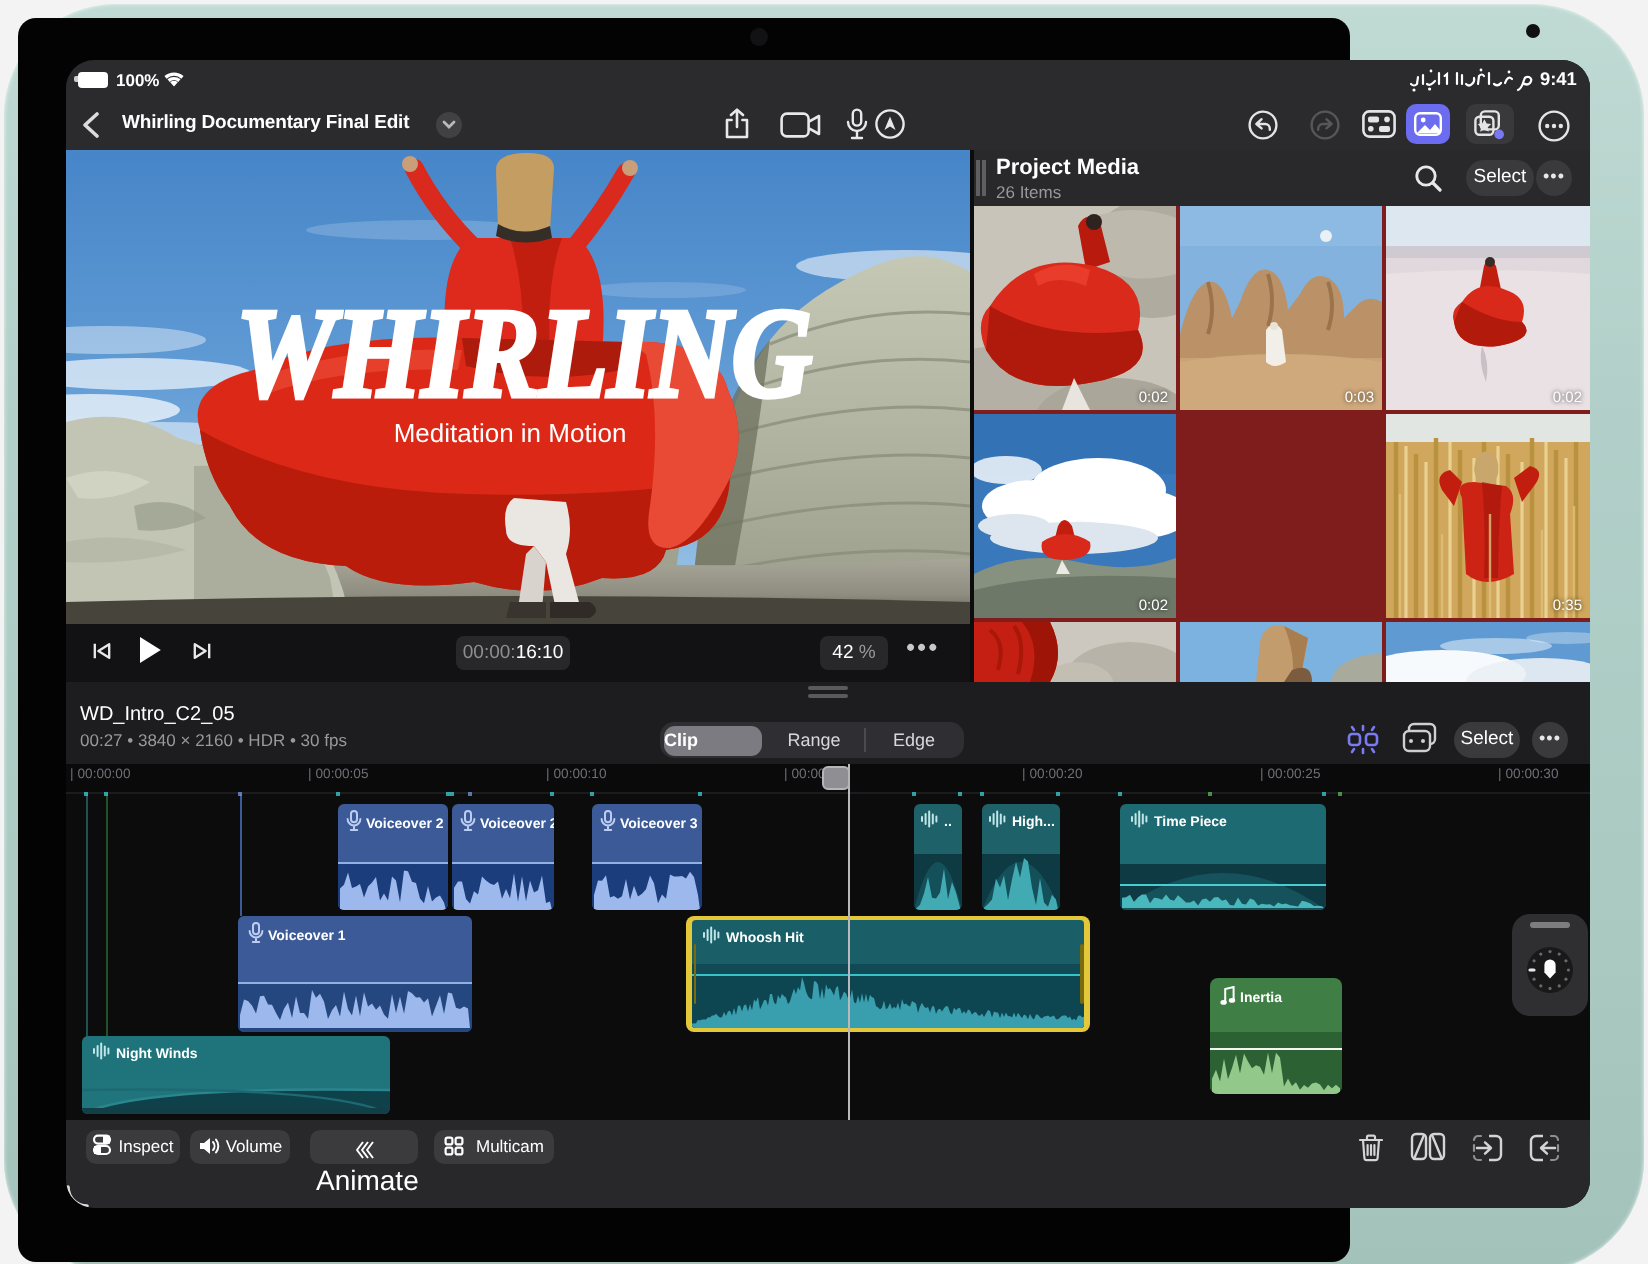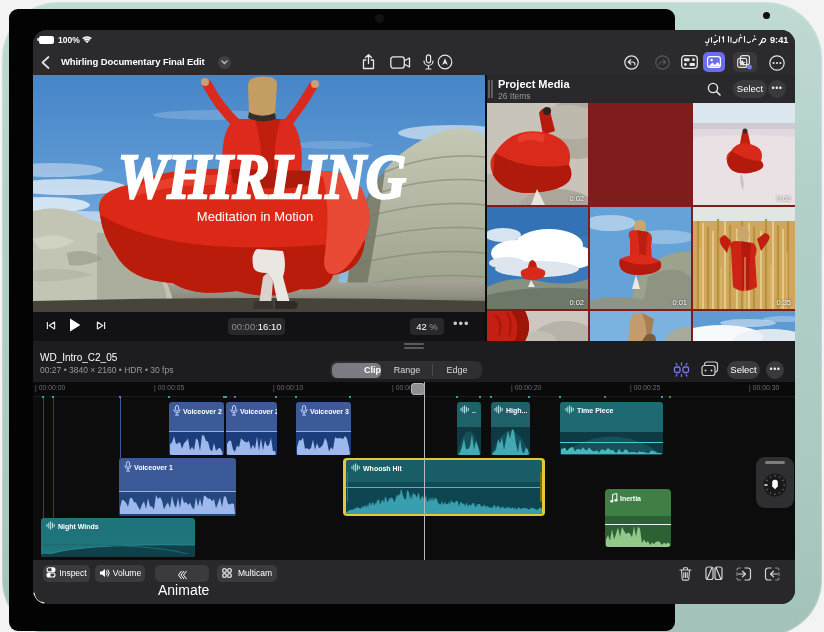--- a/index.html
+++ b/index.html
@@ -212,20 +212,31 @@
               <path d="M58 6 Q80 -2 101 6 V34 Q78 40 60 30 Z" fill="#beb9ad"></path>
               <ellipse cx="16" cy="104" rx="60" ry="34" fill="#b5b0a5"></ellipse>
               <ellipse cx="70" cy="108" rx="40" ry="22" fill="#aba69a"></ellipse>
               <path d="M52 10 Q56 2 63 8 L68 28 L56 32 Z" fill="#b81b0e"></path>
               <circle cx="60" cy="8" r="4" fill="#2e2320"></circle>
               <path d="M8 50 Q26 22 60 30 Q88 38 82 62 Q92 82 60 88 Q20 96 6 72 Q0 58 8 50Z" fill="#da2a1b"></path>
               <path d="M8 50 Q38 68 82 62 Q92 82 60 88 Q20 96 6 72Z" fill="#b01a0c"></path>
               <path d="M50 86 L58 102 L44 102 Z" fill="#e8e4de"></path>
               <path d="M30 34 Q44 26 58 32 L56 40 Q42 34 32 40 Z" fill="#ef4430" opacity=".7"></path>
             </svg><div class="ab" style="right:4px;bottom:2px;font-size:7.5px;color:#fff;text-shadow:0 0 2px rgba(0,0,0,.8)">0:02</div></div>
+<div class="ab" style="left:103px;top:28px;width:101px;height:102px;overflow:hidden"><svg width="101" height="102">
+              <rect width="101" height="102" fill="#82b2dd"></rect>
+              <rect width="101" height="20" fill="#8cbae2"></rect>
+              <circle cx="73" cy="15" r="3" fill="#eef3f6" opacity=".95"></circle>
+              <path d="M0 64 Q6 40 14 38 Q22 36 26 56 L30 48 Q36 30 44 32 Q52 34 54 52 L60 44 Q66 32 74 36 Q82 40 82 56 L88 50 Q94 44 101 48 V102 H0 Z" fill="#bb9268"></path>
+              <path d="M14 38 Q18 52 14 64 M44 34 Q48 48 44 60 M74 38 Q78 50 74 62" stroke="#9c744c" stroke-width="2" fill="none"></path>
+              <rect y="76" width="101" height="26" fill="#c9a275"></rect>
+              <path d="M0 78 Q50 70 101 78 V102 H0 Z" fill="#cfa97c"></path>
+              <path d="M43 62 Q47 56 51 62 L53 78 Q47 82 43 78 Z" fill="#f2efe8"></path>
+              <circle cx="47" cy="60" r="2" fill="#e8e2d8"></circle>
+            </svg><div class="ab" style="right:4px;bottom:2px;font-size:7.5px;color:#fff;text-shadow:0 0 2px rgba(0,0,0,.8)">0:03</div></div>
 <div class="ab" style="left:206px;top:28px;width:102px;height:102px;overflow:hidden"><svg width="102" height="102">
               <rect width="102" height="102" fill="#e9e1e4"></rect>
               <rect width="102" height="20" fill="#dde7ef"></rect>
               <rect y="20" width="102" height="6" fill="#cfc9d2"></rect>
               <path d="M0 26 H102 V34 Q51 30 0 34 Z" fill="#e0d8dc"></path>
               <path d="M49 30 Q51 24 55 30 L58 44 L46 46 Z" fill="#c11e0f"></path>
               <circle cx="52" cy="28" r="2.5" fill="#3a2b26"></circle>
               <path d="M38 48 Q46 36 60 42 Q72 46 68 58 Q76 66 56 70 Q36 72 34 58 Q32 52 38 48Z" fill="#d8291a"></path>
               <path d="M38 48 Q54 58 68 58 Q76 66 56 70 Q36 72 34 58Z" fill="#b21a0b"></path>
               <path d="M48 70 Q52 78 50 88 Q46 78 48 70" fill="#c9bfc4"></path>
@@ -243,34 +254,20 @@
               <g fill="#dde6ee">
                 <ellipse cx="50" cy="62" rx="42" ry="8"></ellipse>
                 <ellipse cx="20" cy="56" rx="18" ry="6"></ellipse>
               </g>
               <path d="M0 80 Q24 68 52 74 Q80 80 101 72 V102 H0 Z" fill="#87917f"></path>
               <path d="M0 88 Q40 78 101 82 V102 H0 Z" fill="#6e7868"></path>
               <path d="M42 56 Q45 50 49 56 L51 64 L40 64 Z" fill="#c11e0f"></path>
               <path d="M34 64 Q46 56 58 64 Q60 72 46 73 Q32 73 34 64Z" fill="#d8291a"></path>
               <path d="M44 73 L48 80 L41 80 Z" fill="#ece8e4"></path>
             </svg><div class="ab" style="right:4px;bottom:2px;font-size:7.5px;color:#fff;text-shadow:0 0 2px rgba(0,0,0,.8)">0:02</div></div>
-<div class="ab" style="left:103px;top:132px;width:101px;height:102px;overflow:hidden"><svg width="101" height="102">
-              <rect width="101" height="102" fill="#64a2d8"></rect>
-              <ellipse cx="20" cy="16" rx="26" ry="8" fill="#fff" opacity=".45"></ellipse>
-              <ellipse cx="75" cy="30" rx="30" ry="7" fill="#fff" opacity=".3"></ellipse>
-              <ellipse cx="100" cy="96" rx="58" ry="52" fill="#9ba28d"></ellipse>
-              <path d="M58 70 Q74 60 92 64 L101 70 V102 H52 Z" fill="#8a9180" opacity=".8"></path>
-              <path d="M0 94 Q26 86 60 94 V102 H0 Z" fill="#8f9584"></path>
-              <path d="M44 20 Q45 12 51 13 Q57 14 56 22 L53 32 L45 30 Z" fill="#c9a76c"></path>
-              <path d="M40 32 Q36 24 44 23 L58 25 Q64 28 61 38 L62 54 L40 54 Z" fill="#d8291a"></path>
-              <path d="M47 23 Q50 36 49 54 L56 54 Q56 36 58 25 Z" fill="#b01a0c" opacity=".7"></path>
-              <path d="M30 52 Q50 42 70 54 Q76 66 50 68 Q26 68 30 52Z" fill="#dc2a1c"></path>
-              <path d="M30 52 Q52 62 70 54 Q76 66 50 68 Q26 68 30 52Z" fill="#b51b0c"></path>
-              <path d="M46 68 L50 82 L42 82 Z" fill="#ece8e2"></path>
-            </svg><div class="ab" style="right:4px;bottom:2px;font-size:7.5px;color:#fff;text-shadow:0 0 2px rgba(0,0,0,.8)">0:01</div></div>
 <div class="ab" style="left:206px;top:132px;width:102px;height:102px;overflow:hidden"><svg width="102" height="102">
               <rect width="102" height="102" fill="#e2e6e3"></rect>
               <rect y="14" width="102" height="88" fill="#d0a75c"></rect>
               <g stroke="#b8923e" stroke-width="2.2">
                 <path d="M5 14 V102 M15 20 V102 M25 12 V102 M37 18 V102 M49 14 V102 M61 20 V102 M73 12 V102 M85 18 V102 M95 14 V102"></path>
               </g>
               <g stroke="#e9d192" stroke-width="1.6">
                 <path d="M10 16 V102 M20 24 V102 M32 14 V102 M44 22 V102 M56 16 V102 M68 24 V102 M80 14 V102 M90 22 V102"></path>
               </g>
               <path d="M28 38 Q24 30 32 28 L38 34 L34 46 Z" fill="#c11e0f"></path>
@@ -305,21 +302,21 @@
               <ellipse cx="90" cy="8" rx="20" ry="3" fill="#fff" opacity=".3"></ellipse>
             </svg></div>
 </div>
 <div class="ab" style="left:0;top:311px;width:762px;height:41px;background:#1d1d1f"></div>
 <div class="ab" style="left:371px;top:312.5px;width:20px;height:2px;border-radius:1px;background:#5a5a5e"></div>
 <div class="ab" style="left:371px;top:316.5px;width:20px;height:2px;border-radius:1px;background:#5a5a5e"></div>
 <div class="ab w" style="left:7px;top:322px;font-size:10px;font-weight:normal">WD_Intro_C2_05</div>
 <div class="ab g" style="left:7px;top:335px;font-size:8.5px">00:27 • 3840 × 2160 • HDR • 30 fps</div>
 <div class="ab" style="left:297px;top:331px;width:152px;height:18px;border-radius:7px;background:#2f2f33"></div>
 <div class="ab" style="left:299px;top:332.5px;width:49px;height:15px;border-radius:5.5px;background:#7b7b81"></div>
-<div class="ab w" style="left:299px;top:335px;width:49px;font-size:9px;text-align:right;font-weight:bold">Clip</div>
+<div class="ab w" style="left:299px;top:335px;width:49px;font-size:9px;text-align:left;font-weight:bold">Clip</div>
 <div class="ab" style="left:398.5px;top:334px;width:1px;height:12px;background:#4a4a4f"></div>
 <div class="ab" style="left:349px;top:335px;width:50px;font-size:9px;text-align:center;color:#d8d8dc">Range</div>
 <div class="ab" style="left:399px;top:335px;width:50px;font-size:9px;text-align:center;color:#d8d8dc">Edge</div>
 <svg class="ab" style="left:639px;top:332px" width="19" height="16" viewBox="0 0 19 16">
           <g stroke="#7a7af2" stroke-width="1.3" fill="none">
             <rect x="2.5" y="5" width="5.5" height="5.5" rx="1.5"></rect>
             <rect x="11" y="5" width="5.5" height="5.5" rx="1.5"></rect>
             <path d="M9.5 1 V3 M9.5 12.5 V14.5 M4 1.5 L5 3 M15 1.5 L14 3 M4 14 L5 12.5 M15 14 L14 12.5" stroke-linecap="round"></path>
           </g>
         </svg>

